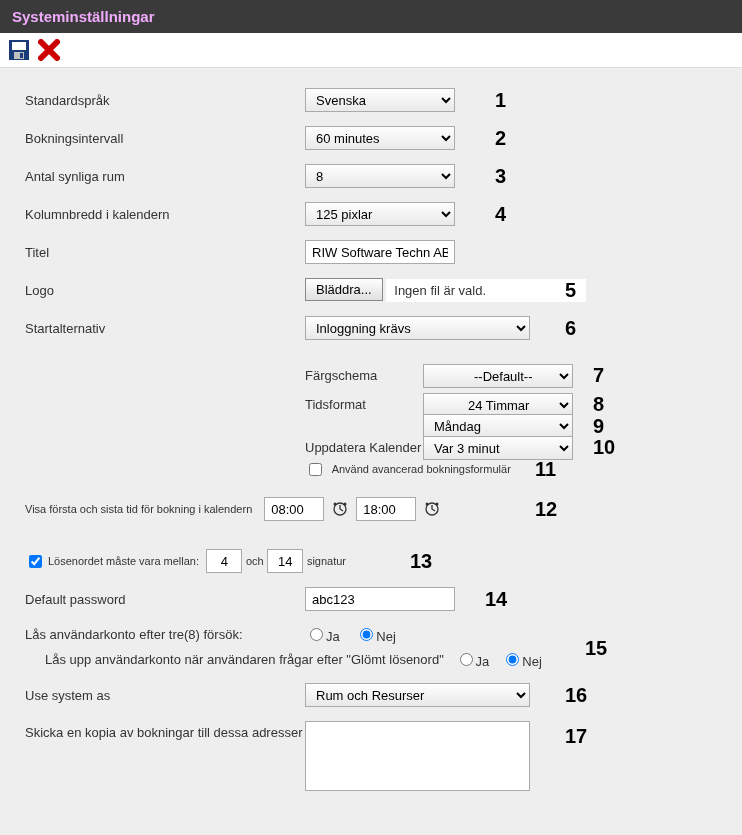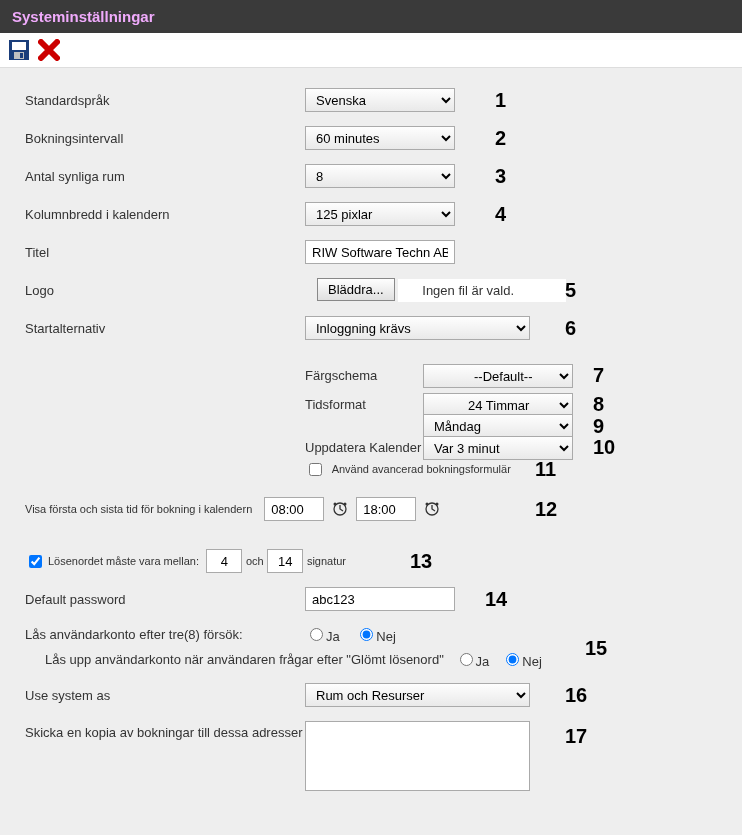--- a/index.html
+++ b/index.html
@@ -66,29 +66,28 @@
   .w150 { width: 150px; }
   .w225 { width: 225px; }
   .w60 { width: 60px; }
   .w30 { width: 36px; text-align: center; }
   .file-btn {
     border: 1px solid #888;
     background: linear-gradient(#fefefe,#e0e0e0);
     padding: 3px 10px;
     font-size: 13px;
     cursor: pointer;
-    margin-left: 12px;
   }
   .file-status {
     display:inline-block;
     background:#fff;
-    padding:4px 24px;
+    padding:4px 8px;
     font-size:13px;
     vertical-align: middle;
-    width: 168px;
+    width: 200px;
   }
   .annot {
     position: absolute;
     font-weight: bold;
     font-size: 20px;
     color: #000;
   }
   .clock-icon svg { vertical-align: middle; }
   .radio-lbl { margin-right: 12px; font-size:13px; }
   textarea {

